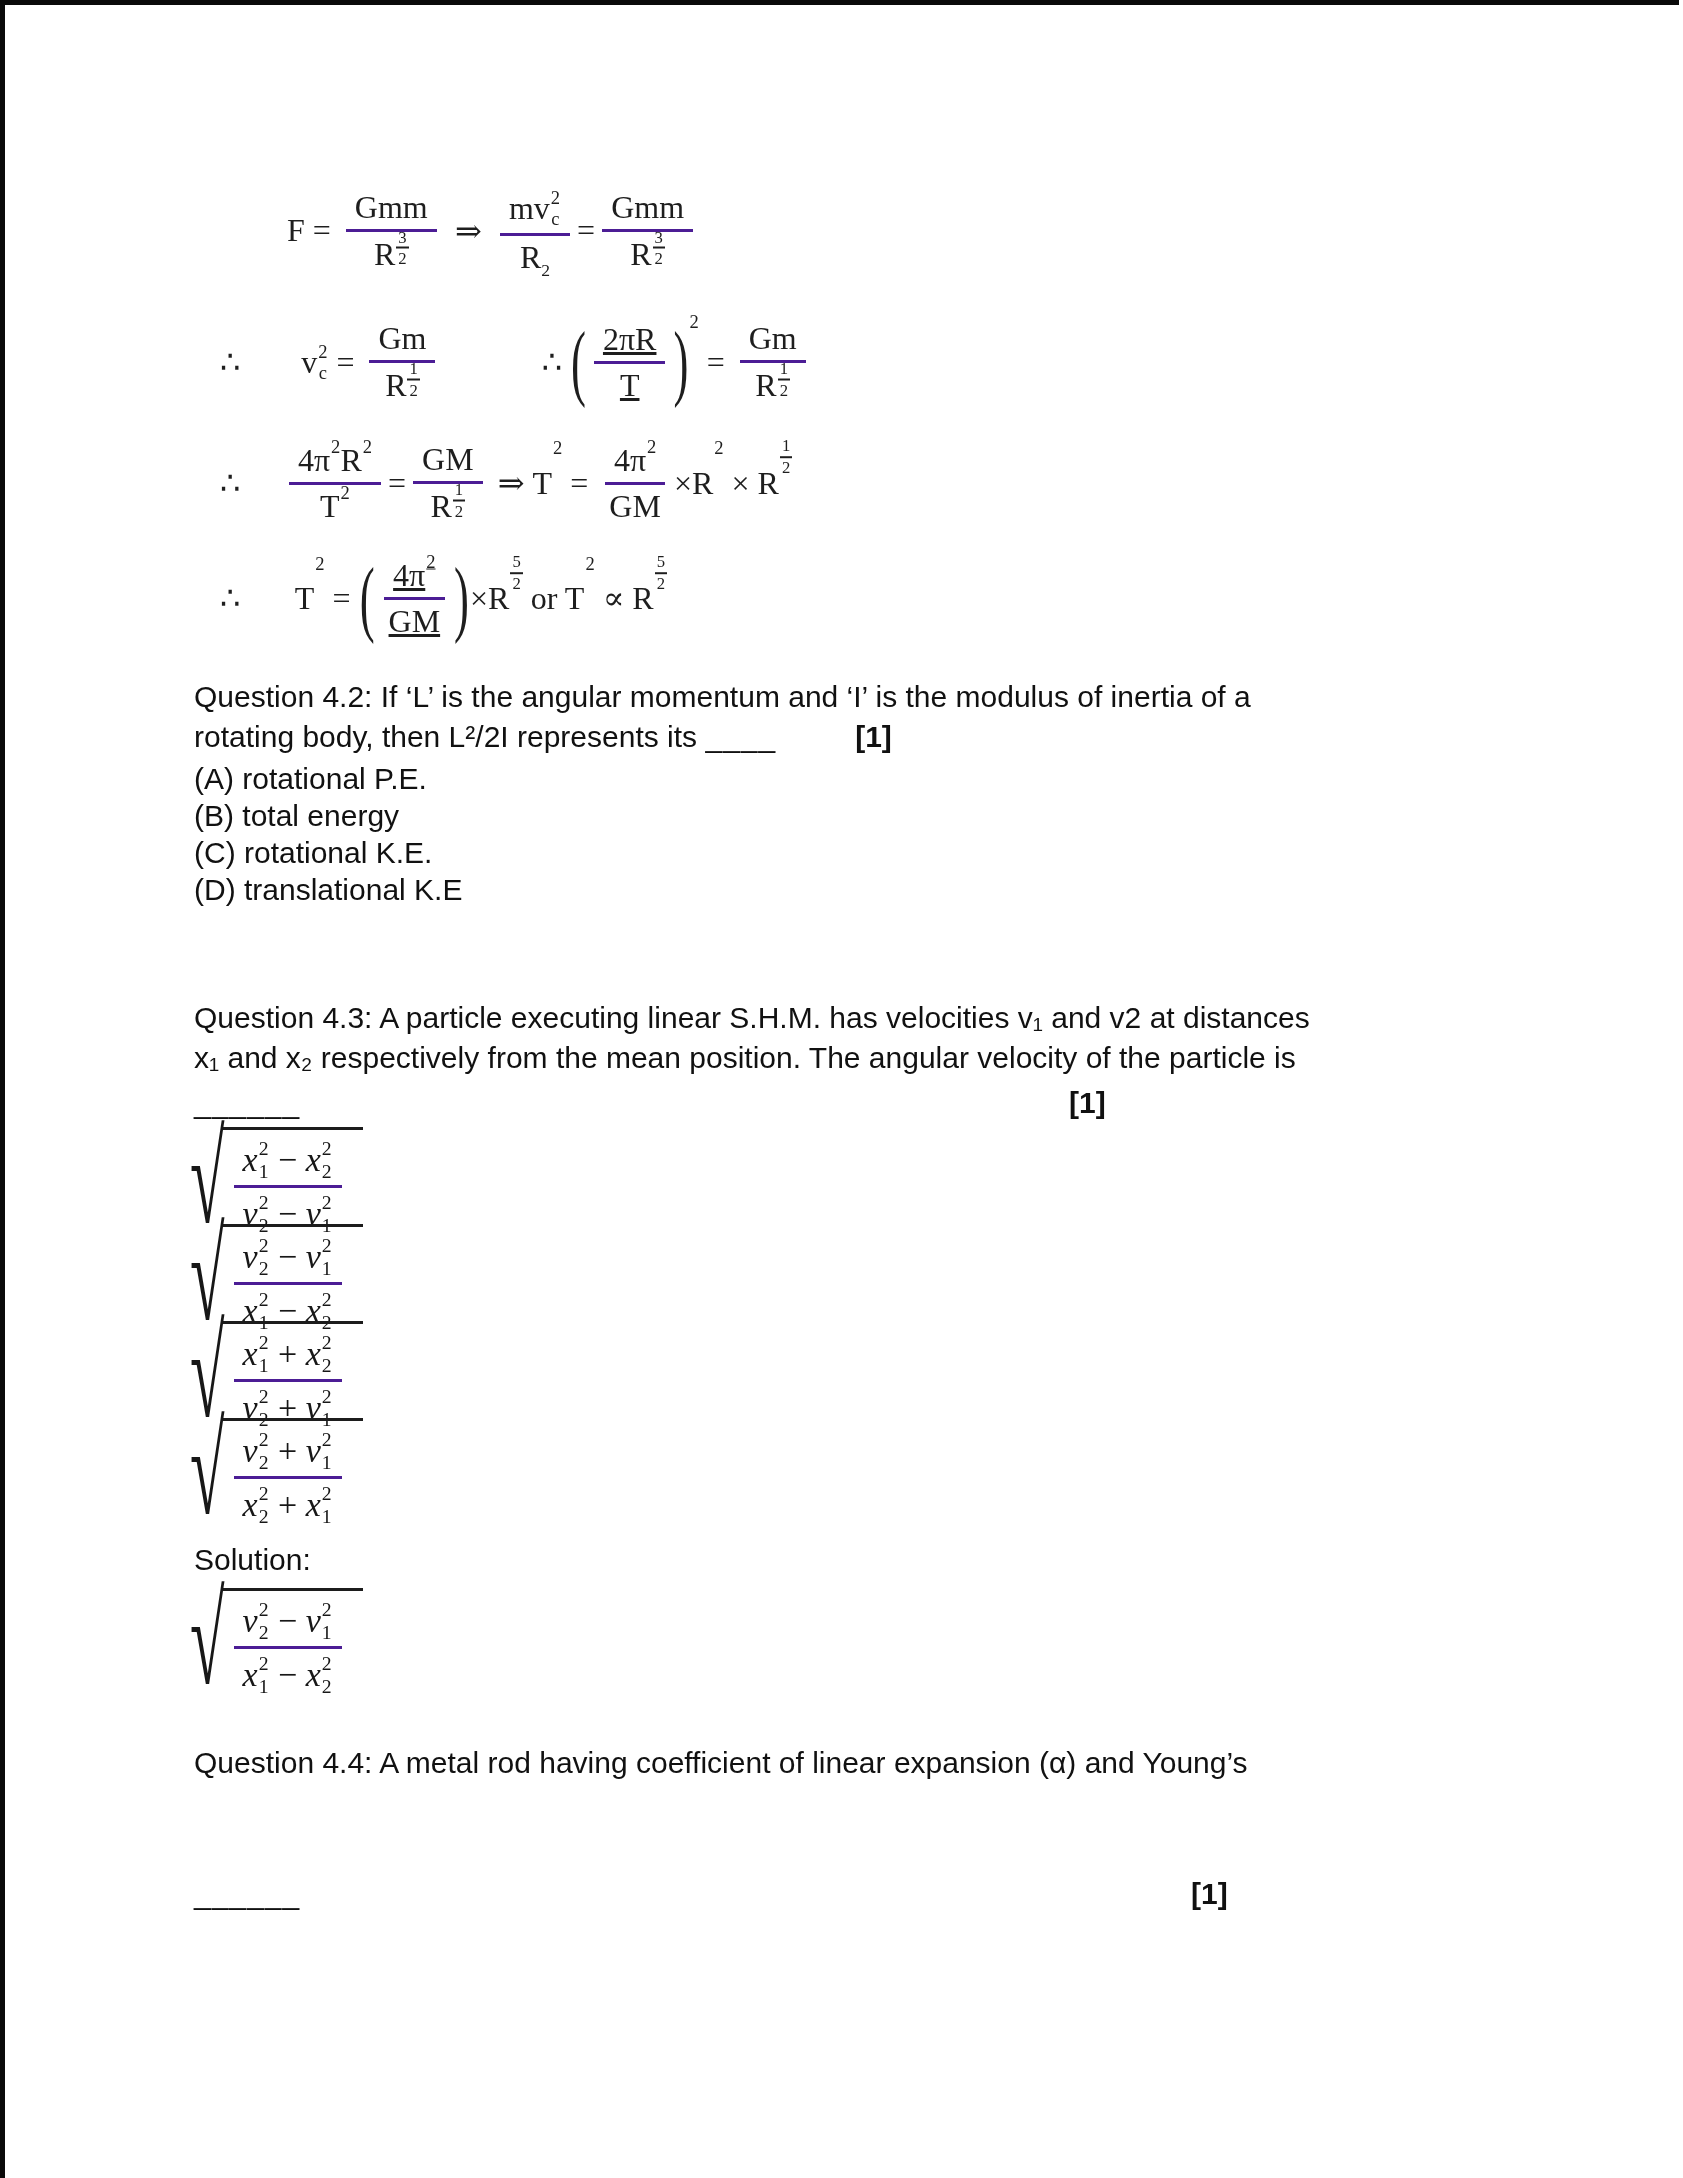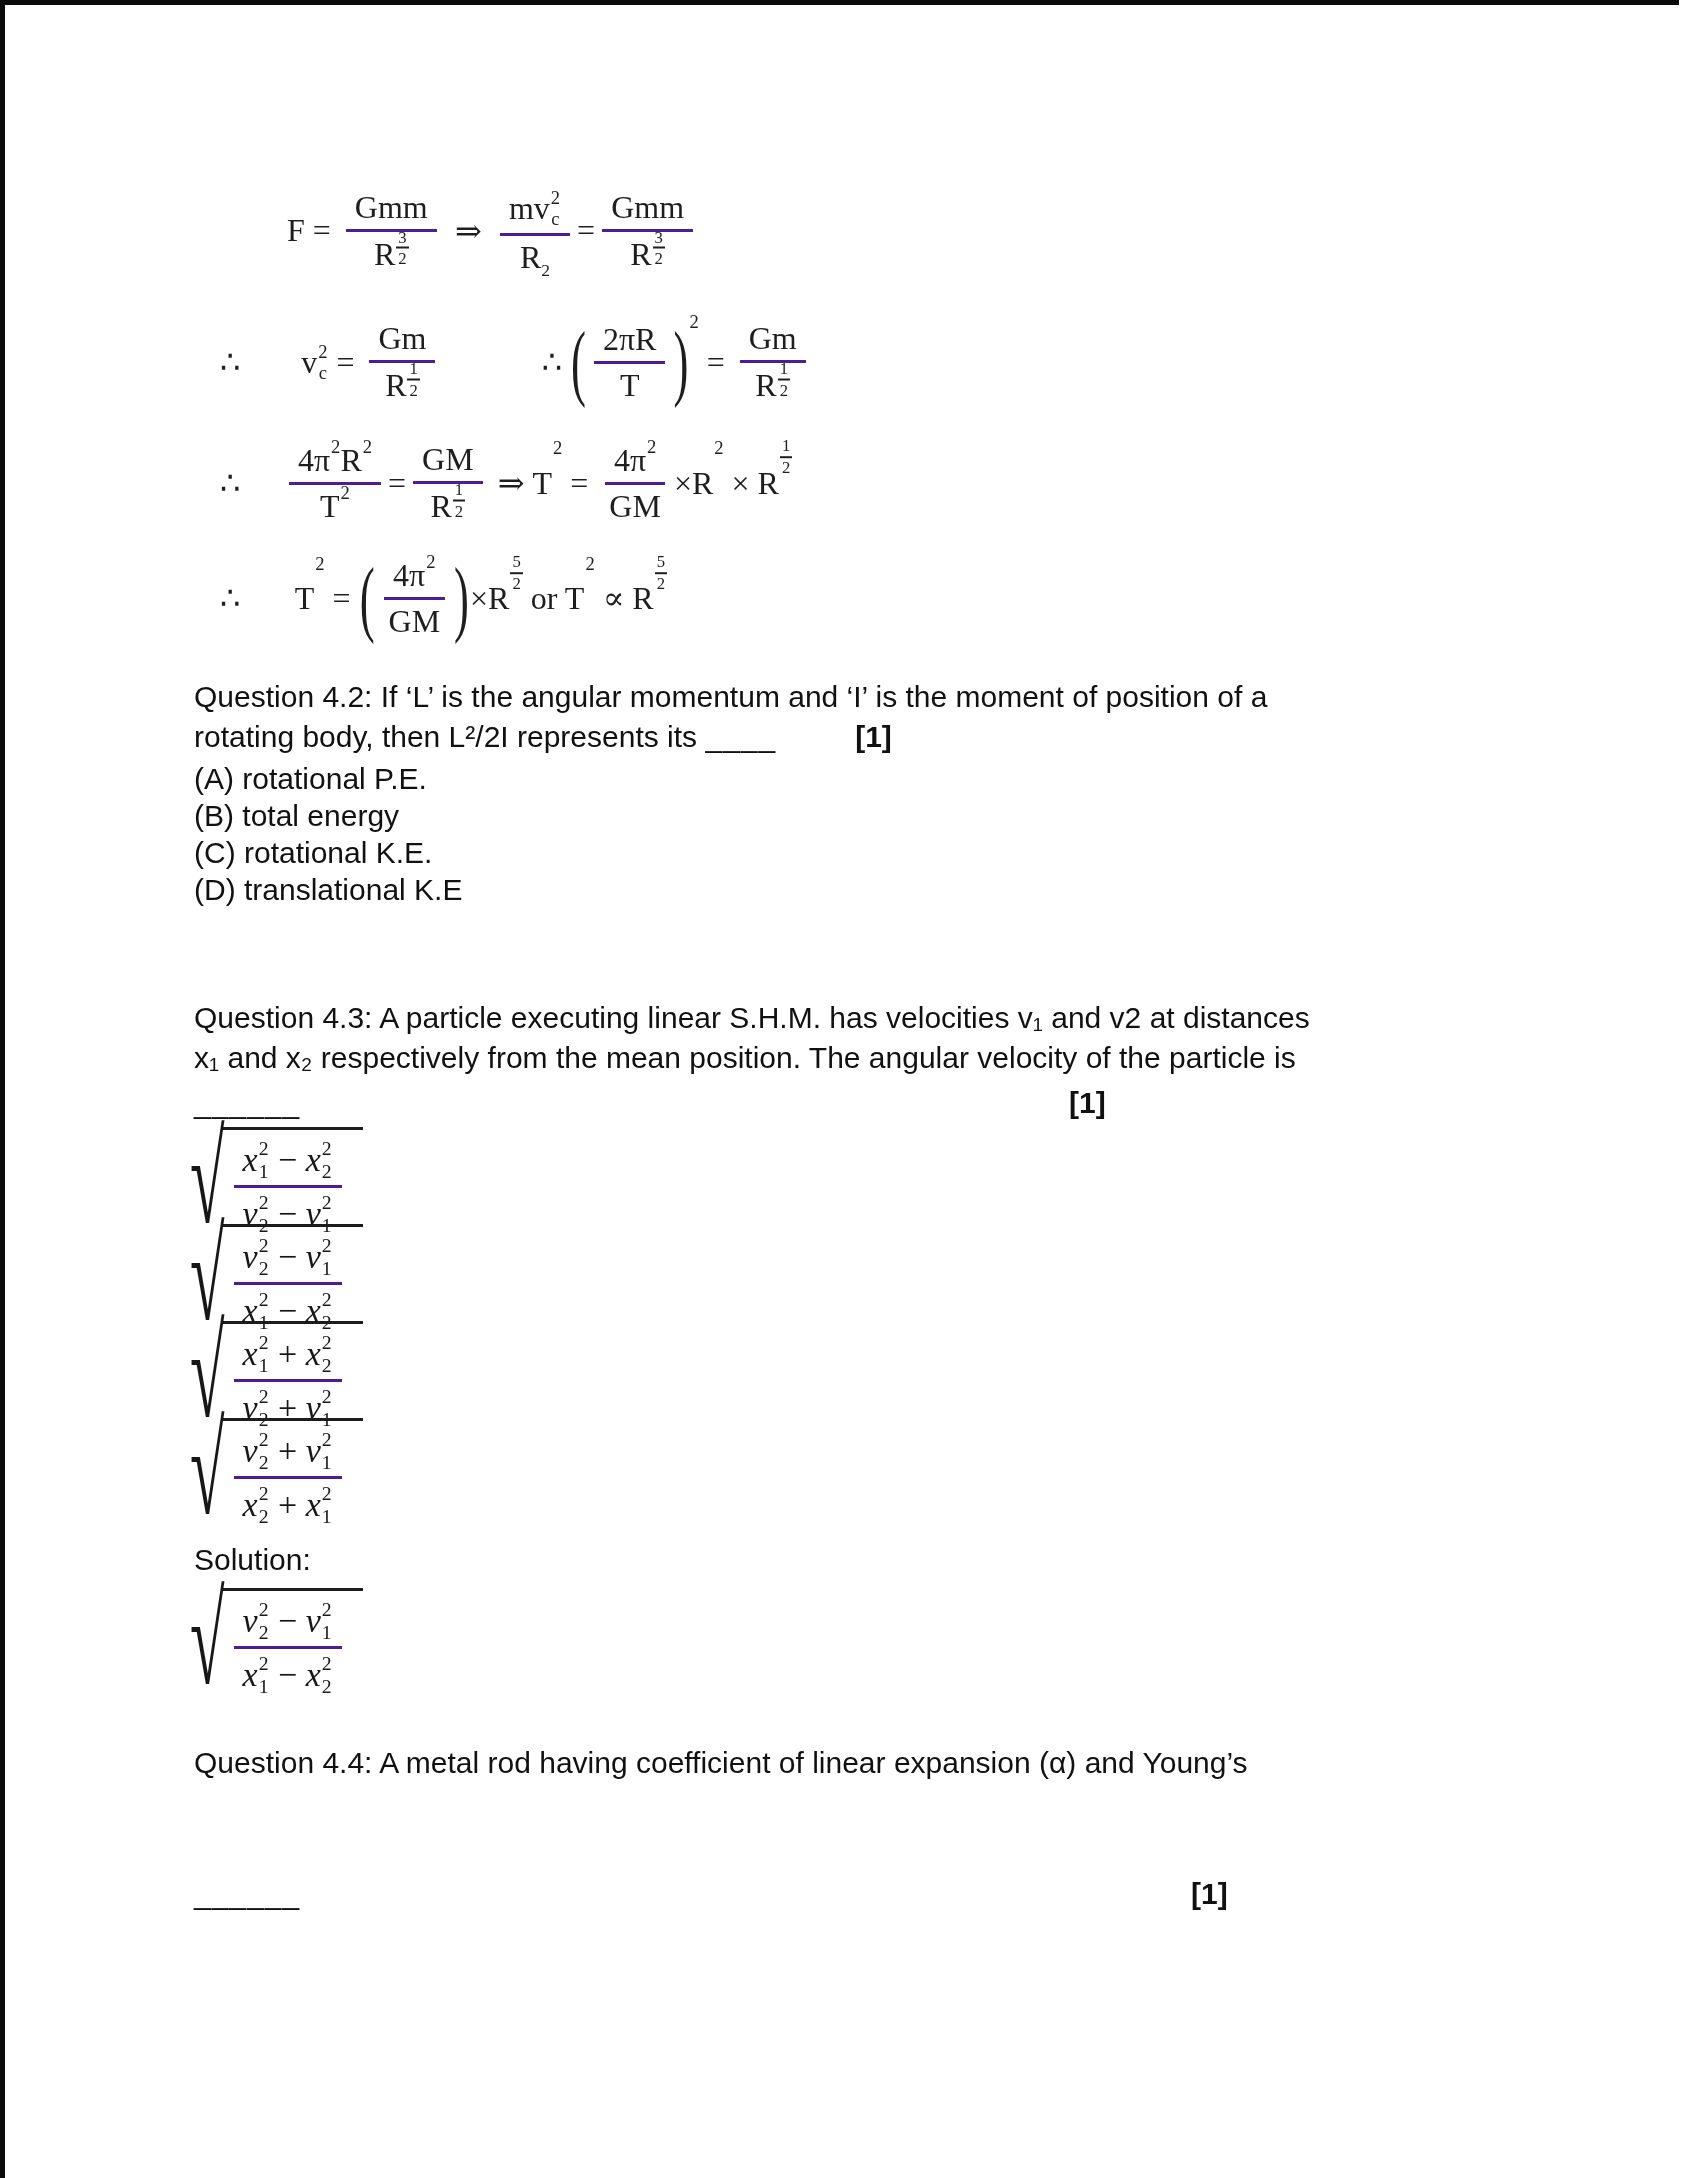--- a/index.html
+++ b/index.html
@@ -37,37 +37,37 @@
   .msfrac{display:inline-flex;flex-direction:column;align-items:center;font-size:0.9em;line-height:1.05;}
   .msfrac-n{border-bottom:2px solid #1e1e1e;padding:0 2px 1px 2px;}
   .msfrac-d{padding-top:1px;}
   .msqrt{display:inline-flex;align-items:center;}
   .msqrt-r{display:inline-block;font-size:1.85em;line-height:1;transform:scaleY(2.05);transform-origin:50% 54%;}
   .msqrt-c{display:inline-flex;align-items:center;border-top:3px solid #1c1c1c;margin-left:-4px;
            padding:6px 14px 2px 6px;}
   .mparen{display:inline-flex;align-items:center;}
   .mparen-d{display:inline-block;font-size:1.4em;font-weight:400;transform:scaleY(1.9);transform-origin:50% 50%;
             line-height:1;margin:0 1px;}
-  .mparen-c{display:inline-flex;align-items:center;}
+  .mparen-c{display:inline-flex;align-items:center;text-decoration:underline;}
   .mparen-s{display:inline-block;font-size:0.58em;align-self:flex-start;transform:translateY(-0.5em);}
 </style>
 </head>
 <body>
 
 <div class="page">
   <div class="edge-top"></div>
   <div class="edge-left"></div>
 
   <div class="math deriv" style="left:287px;top:186px;"><span class="mtxt">F = </span><span class="mfrac"><span class="mfrac-n"><span class="mtxt">Gmm</span></span><span class="mfrac-d"><span class="mtxt">R</span><span class="msup"><span class="msfrac"><span class="msfrac-n">3</span><span class="msfrac-d">2</span></span></span></span></span><span class="msp" style="width: 0.35em;"></span><span class="mtxt">⇒</span><span class="msp" style="width: 0.35em;"></span><span class="mfrac"><span class="mfrac-n"><span class="mtxt">mv</span><span class="mss"><span class="mss-t">2</span><span class="mss-b">c</span></span></span><span class="mfrac-d"><span class="mtxt">R</span><span class="msub"><span class="mtxt">2</span></span></span></span><span class="mtxt">=</span><span class="mfrac"><span class="mfrac-n"><span class="mtxt">Gmm</span></span><span class="mfrac-d"><span class="mtxt">R</span><span class="msup"><span class="msfrac"><span class="msfrac-n">3</span><span class="msfrac-d">2</span></span></span></span></span></div>
   <div class="math deriv" style="left:220px;top:319px;"><span class="mtxt">∴</span><span class="msp" style="width: 1.9em;"></span><span class="mtxt">v</span><span class="mss"><span class="mss-t">2</span><span class="mss-b">c</span></span><span class="mtxt"> = </span><span class="mfrac"><span class="mfrac-n"><span class="mtxt">Gm</span></span><span class="mfrac-d"><span class="mtxt">R</span><span class="msup"><span class="msfrac"><span class="msfrac-n">1</span><span class="msfrac-d">2</span></span></span></span></span><span class="msp" style="width: 3.1em;"></span><span class="mtxt">∴ </span><span class="mparen"><span class="mparen-d">(</span><span class="mparen-c"><span class="mfrac"><span class="mfrac-n"><span class="mtxt">2πR</span></span><span class="mfrac-d"><span class="mtxt">T</span></span></span></span><span class="mparen-d">)</span><span class="mparen-s">2</span></span><span class="mtxt"> = </span><span class="mfrac"><span class="mfrac-n"><span class="mtxt">Gm</span></span><span class="mfrac-d"><span class="mtxt">R</span><span class="msup"><span class="msfrac"><span class="msfrac-n">1</span><span class="msfrac-d">2</span></span></span></span></span></div>
   <div class="math deriv" style="left:220px;top:440px;"><span class="mtxt">∴</span><span class="msp" style="width: 1.3em;"></span><span class="mfrac"><span class="mfrac-n"><span class="mtxt">4π</span><span class="msup"><span class="mtxt">2</span></span><span class="mtxt">R</span><span class="msup"><span class="mtxt">2</span></span></span><span class="mfrac-d"><span class="mtxt">T</span><span class="msup"><span class="mtxt">2</span></span></span></span><span class="mtxt">=</span><span class="mfrac"><span class="mfrac-n"><span class="mtxt">GM</span></span><span class="mfrac-d"><span class="mtxt">R</span><span class="msup"><span class="msfrac"><span class="msfrac-n">1</span><span class="msfrac-d">2</span></span></span></span></span><span class="msp" style="width: 0.25em;"></span><span class="mtxt">⇒</span><span class="msp" style="width: 0.25em;"></span><span class="mtxt">T</span><span class="msup"><span class="mtxt">2</span></span><span class="mtxt"> = </span><span class="mfrac"><span class="mfrac-n"><span class="mtxt">4π</span><span class="msup"><span class="mtxt">2</span></span></span><span class="mfrac-d"><span class="mtxt">GM</span></span></span><span class="mtxt">×R</span><span class="msup"><span class="mtxt">2</span></span><span class="mtxt"> × R</span><span class="msup"><span class="msfrac"><span class="msfrac-n">1</span><span class="msfrac-d">2</span></span></span></div>
   <div class="math deriv" style="left:220px;top:556px;"><span class="mtxt">∴</span><span class="msp" style="width: 1.7em;"></span><span class="mtxt">T</span><span class="msup"><span class="mtxt">2</span></span><span class="mtxt"> = </span><span class="mparen"><span class="mparen-d">(</span><span class="mparen-c"><span class="mfrac"><span class="mfrac-n"><span class="mtxt">4π</span><span class="msup"><span class="mtxt">2</span></span></span><span class="mfrac-d"><span class="mtxt">GM</span></span></span></span><span class="mparen-d">)</span></span><span class="mtxt">×R</span><span class="msup"><span class="msfrac"><span class="msfrac-n">5</span><span class="msfrac-d">2</span></span></span><span class="mtxt"> or T</span><span class="msup"><span class="mtxt">2</span></span><span class="mtxt"> ∝ R</span><span class="msup"><span class="msfrac"><span class="msfrac-n">5</span><span class="msfrac-d">2</span></span></span></div>
 
   <div class="para" style="top:677px;">
-    <span class="bold">Question 4.2:</span><span> If ‘L’ is the angular momentum and ‘I’ is the moment of position of a</span><br>
+    <span class="bold">Question 4.2:</span><span> If ‘L’ is the angular momentum and ‘I’ is the modulus of inertia of a</span><br>
     <span>rotating body, then L²/2I represents its </span><span class="blank">____</span><span class="marks marks-inline">[1]</span>
   </div>
   <div class="para" style="top:760px;">
     <div class="opt-line">(A) rotational P.E.</div>
     <div class="opt-line">(B) total energy</div>
     <div class="opt-line">(C) rotational K.E.</div>
     <div class="opt-line">(D) translational K.E</div>
   </div>
 
   <div class="para" style="top:998px;">

